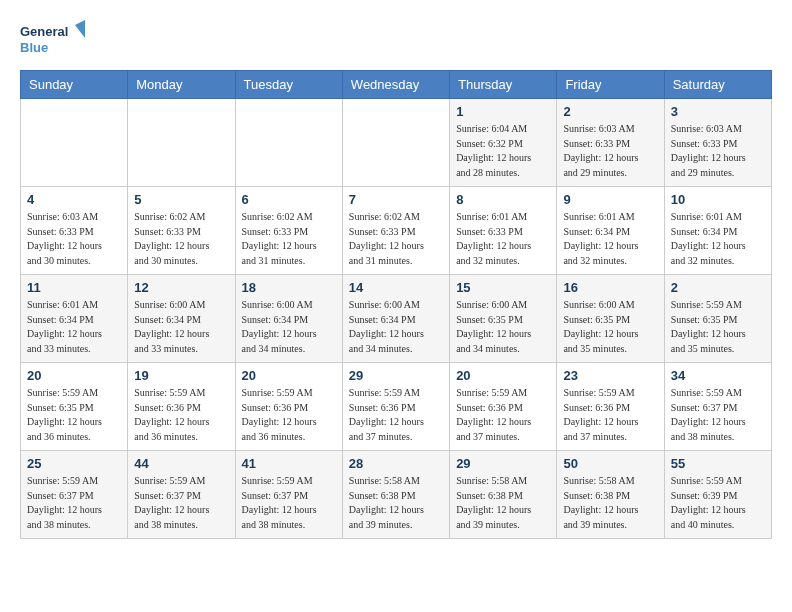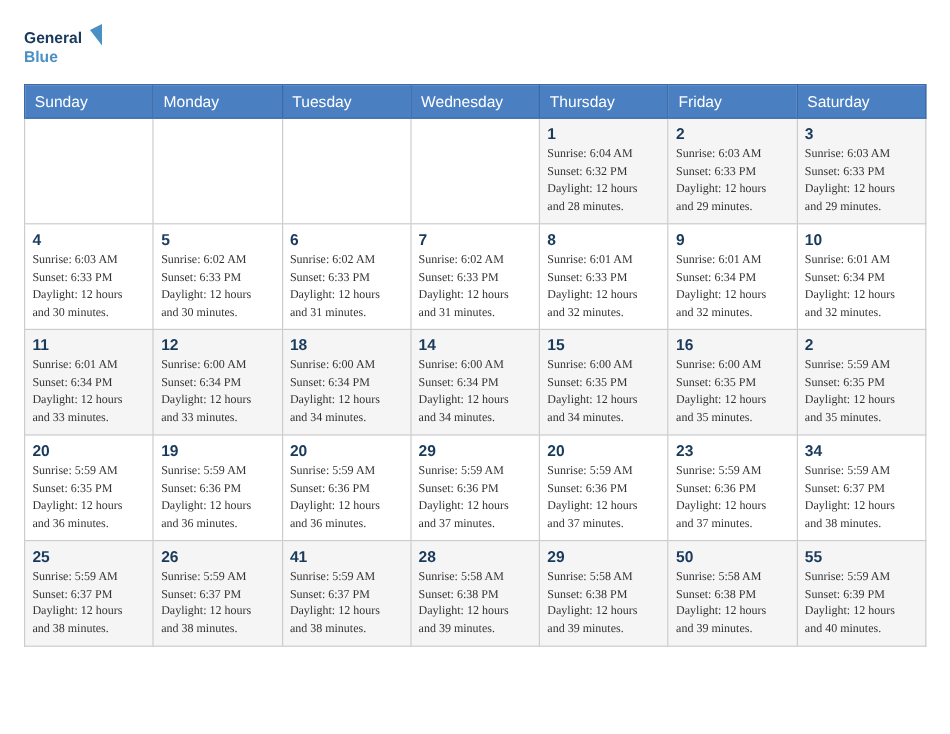--- a/index.html
+++ b/index.html
@@ -288,21 +288,21 @@
       </tr>
       <tr>
         <td>
           <span class="day-number">25</span>
           <div class="day-info" style="white-space: pre-line;">Sunrise: 5:59 AM
 Sunset: 6:37 PM
 Daylight: 12 hours
 and 38 minutes.</div>
         </td>
         <td>
-          <span class="day-number">26</span>
+          <span class="day-number">44</span>
           <div class="day-info" style="white-space: pre-line;">Sunrise: 5:59 AM
 Sunset: 6:37 PM
 Daylight: 12 hours
 and 38 minutes.</div>
         </td>
         <td>
           <span class="day-number">41</span>
           <div class="day-info" style="white-space: pre-line;">Sunrise: 5:59 AM
 Sunset: 6:37 PM
 Daylight: 12 hours

